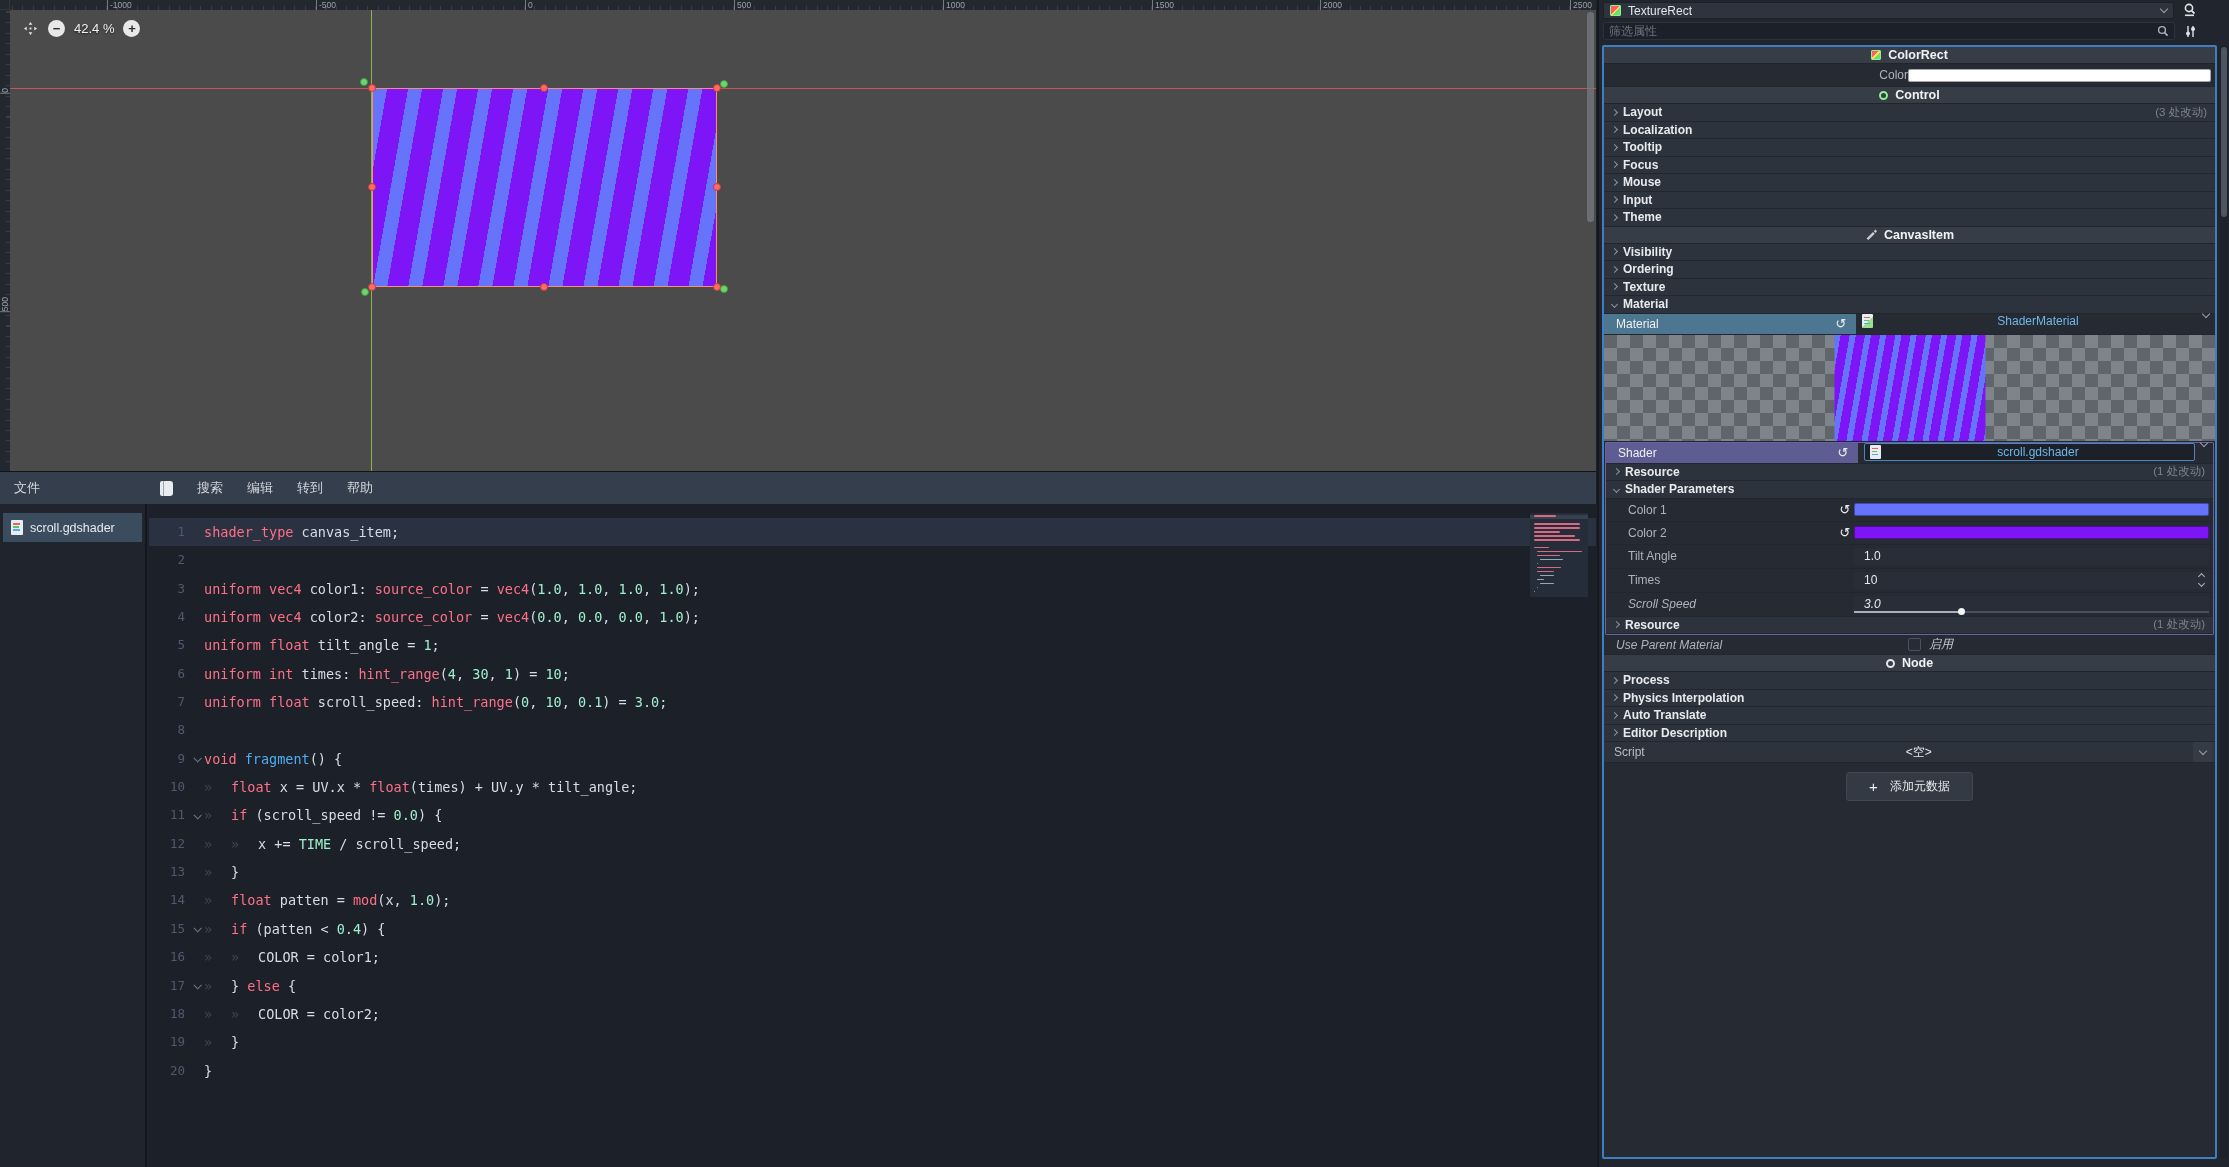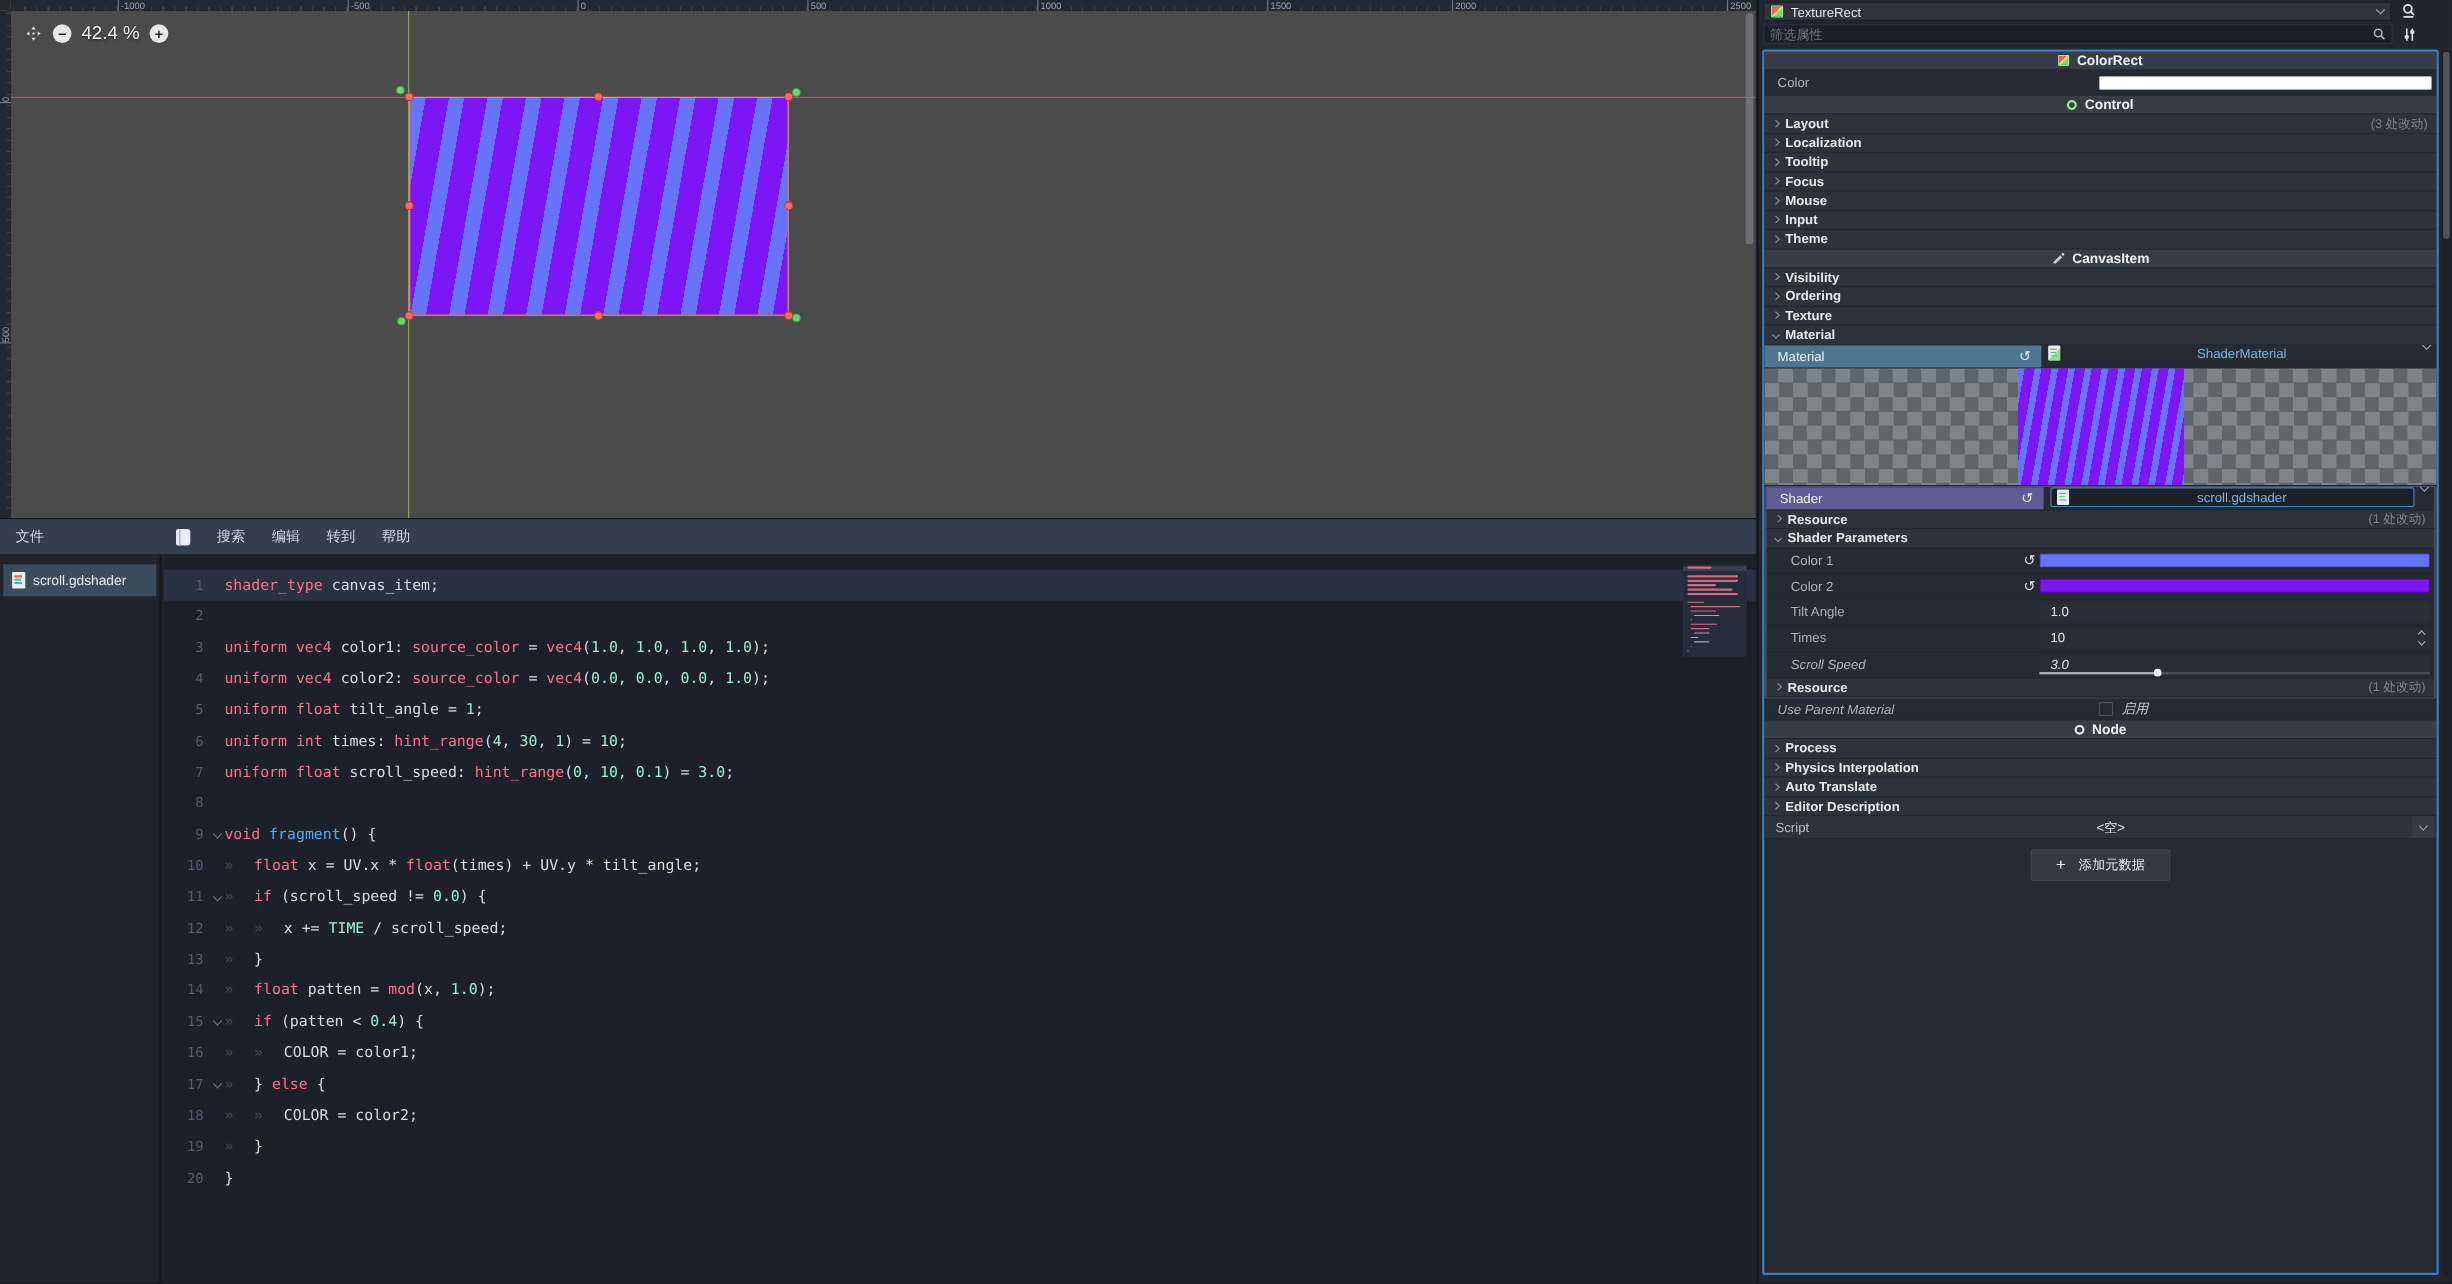--- a/index.html
+++ b/index.html
@@ -24,21 +24,21 @@
   .axis-v { position:absolute; top:0; bottom:0; left:361px; width:1px; background:#96c246; opacity:.9;}
   .sel-rect { position:absolute; left:362px; top:78px; width:345px; height:199px;
      border:1.5px solid #ff8a78;
      background:repeating-linear-gradient(100deg,#6673fb 0 13.8px,#7d15f7 13.8px 34.5px); }
   .h-red { position:absolute; width:8px; height:8px; border-radius:50%; background:#ff6b64; border:1px solid #c23f3c; z-index:5;}
   .h-green { position:absolute; width:8px; height:8px; border-radius:50%; background:#6fd66f; border:1px solid #3f9f3f; z-index:5;}
   .zoom-ctl { position:absolute; left:12px; top:10px; display:flex; align-items:center; gap:9px; z-index:6;}
   .zc-center { width:17px; height:17px; display:flex; align-items:center; justify-content:center;}
   .zbtn { width:17px; height:17px; border-radius:50%; background:#e8e8e8; color:#2c2c2c; font-size:13px; font-weight:bold;
           display:flex; align-items:center; justify-content:center; border:none; line-height:1; cursor:default;}
-  .zoom-label { color:#f2f2f2; font-size:17px; text-shadow:0 1px 2px rgba(0,0,0,.6);}
+  .zoom-label { color:#f2f2f2; font-size:13px; text-shadow:0 1px 2px rgba(0,0,0,.6);}
   .vp-scroll { position:absolute; right:2px; top:2px; width:7px; height:210px; border-radius:3px; background:#75797f; opacity:.75; z-index:6;}
 
   
   .shader-panel { position:absolute; left:0; top:471px; width:1596px; bottom:0; background:#1d222b; border-top:1px solid #11151a;}
   .menubar { height:32px; background:#353e4c; display:flex; align-items:center; padding-left:14px; gap:24px; font-size:13px; color:#d3d8df;}
   .menu-item { cursor:default; }
   .menu-docs-icon { width:13px; height:15px; background:#e8ecf0; border-radius:2px 3px 3px 2px; position:relative; }
   .menu-docs-icon:before { content:""; position:absolute; left:2.5px; top:0; bottom:0; width:1.5px; background:#9aa2ab;}
   .editor-body { position:absolute; left:0; top:32px; right:0; bottom:0; }
   .filelist { position:absolute; left:0; top:0; width:147px; bottom:0; background:#20252d; border-right:2px solid #14181e; padding-top:9px;}
@@ -281,21 +281,21 @@
             <circle cx="9" cy="4" r="2" fill="#dfe3e8"></circle>
           </svg>
       </div>
     </div>
     <div class="insp-main" id="insp-main">
         <div class="cat-row">
           <span class="ci-colorrect"></span>
           <span>ColorRect</span>
         </div>
         <div class="prop-row" style="height: 23px;">
-          <span class="plabel" style="width: 292px;">Color</span>
+          <span class="plabel" style="width: 292px; text-align: right;">Color</span>
           <span style="width: 0px;"></span>
           <span class="swatch" style="background: rgb(255, 255, 255);"></span>
         </div>
         <div class="cat-row">
           <span class="ci-control"></span>
           <span>Control</span>
         </div>
         <div class="group-row">
           <span class="g-arrow"></span>
           <span>Layout</span>

